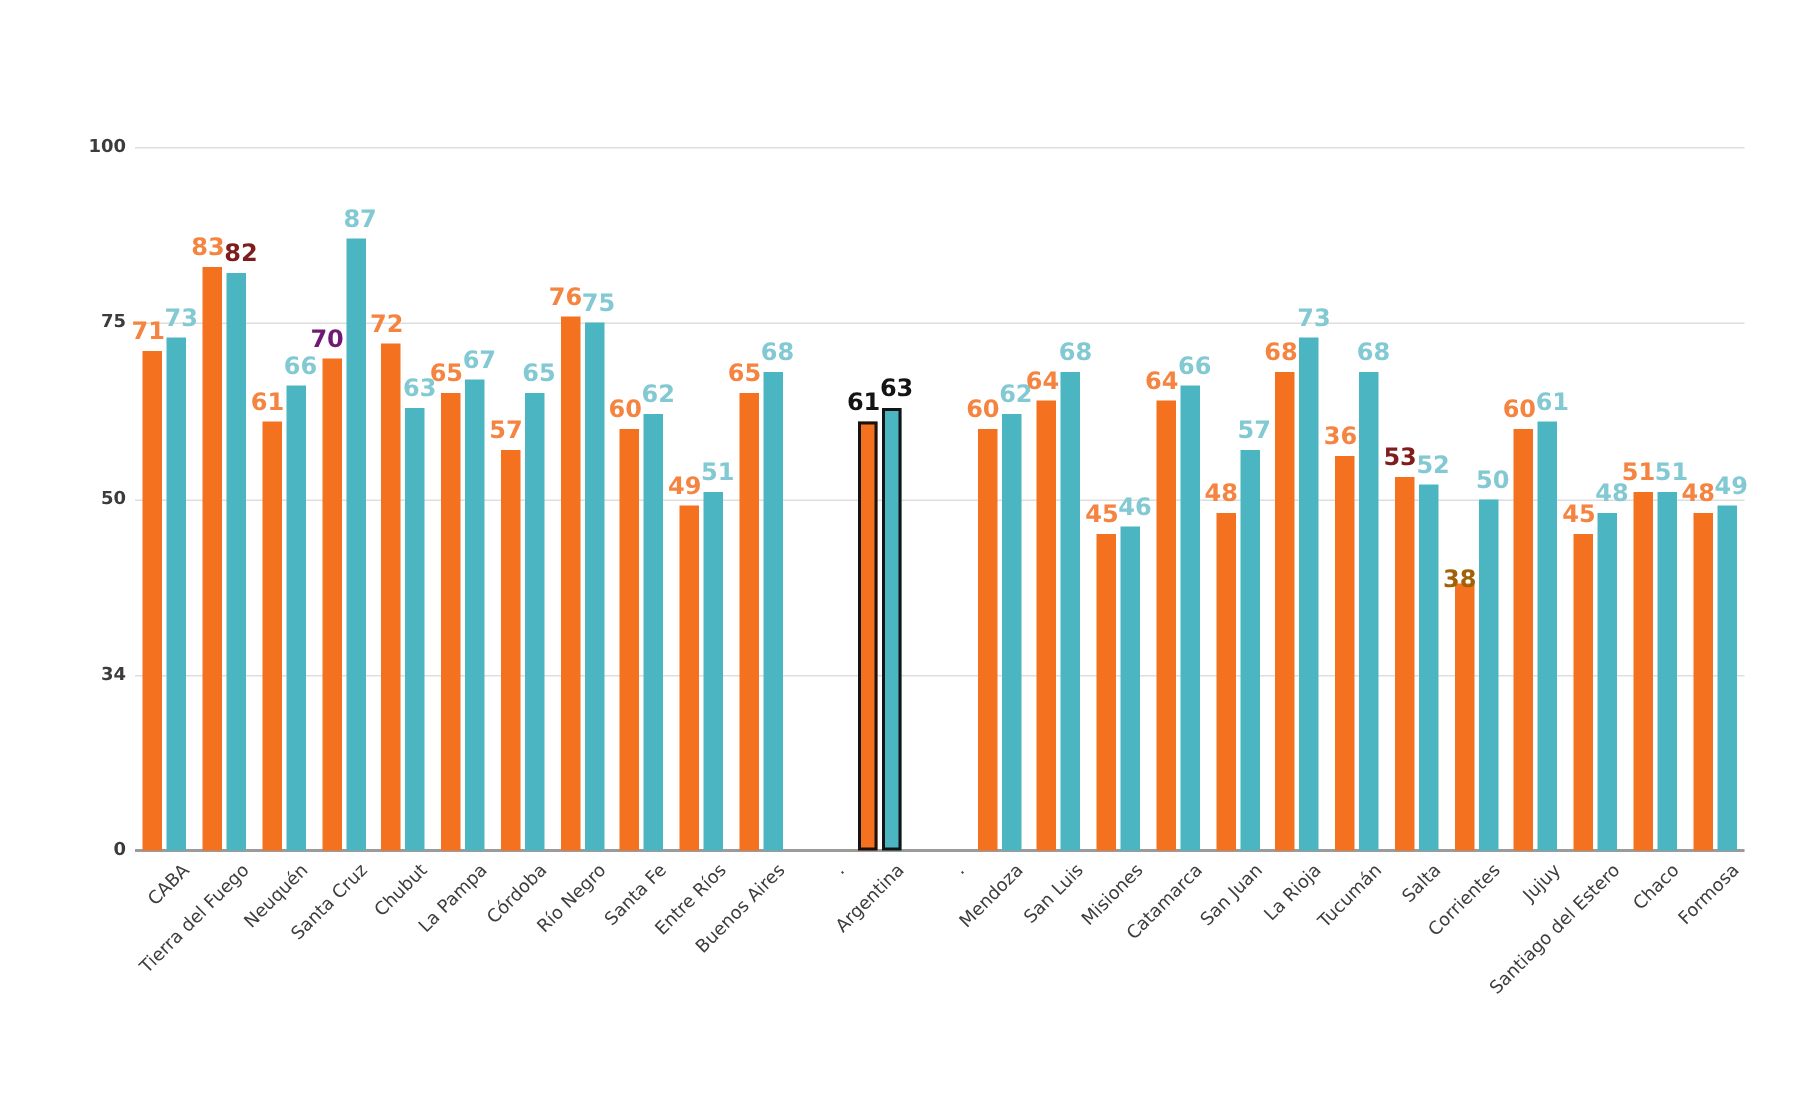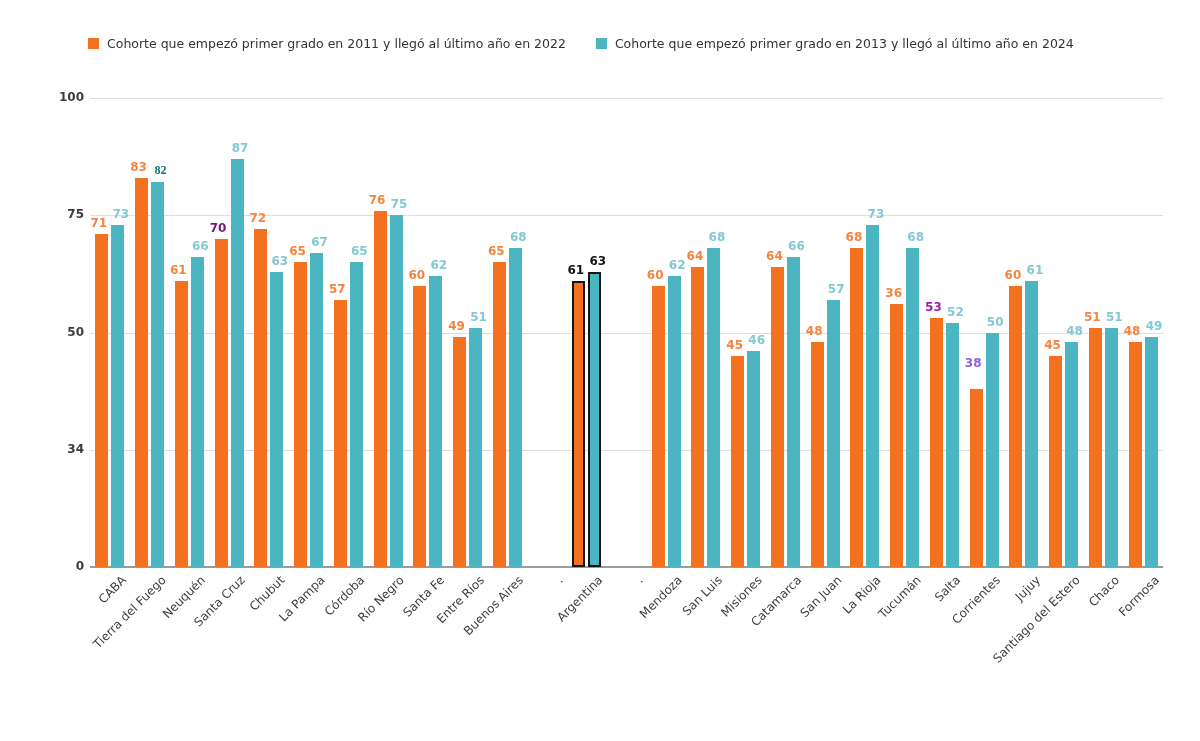--- a/index.html
+++ b/index.html
@@ -14,39 +14,29 @@
 
   .plot { position:absolute; left:0; top:0; width:1200px; height:741px; }
   .gridline { position:absolute; left:90px; width:1073px; height:1px; background:#dedede; }
   .gridline.zero { background:#9b9b9b; height:2px; }
   .ytick { position:absolute; left:46px; width:38px; text-align:right;
            font-size:12px; font-weight:600; color:#3c3c3c; }
 
   .group { position:absolute; top:98px; height:469px; }
   .bar { position:absolute; bottom:0; width:13px; box-sizing:border-box; }
   .bar.emph { border:2px solid #141414; }
-  .vlabel { position:absolute; font-size:12px; font-weight:bold; white-space:nowrap;
+  .vlabel { position:absolute; font-size:16px; font-weight:bold; white-space:nowrap;
             transform:translateX(-50%); }
   .xlabel { position:absolute; top:475px; font-size:12px; color:#3d3d3d;
             white-space:nowrap; transform:rotate(-45deg); transform-origin:100% 0; }
 </style>
 </head>
 <body>
 
 <div class="canvas">
-  <div class="legend">
-    <div class="legend-item">
-      <span class="swatch" style="background: rgb(244, 113, 31);"></span>
-      <span class="legend-label">Cohorte que empezó primer grado en 2011 y llegó al último año en 2022</span>
-    </div>
-    <div class="legend-item">
-      <span class="swatch" style="background: rgb(75, 181, 193);"></span>
-      <span class="legend-label">Cohorte que empezó primer grado en 2013 y llegó al último año en 2024</span>
-    </div>
-  </div>
   <div class="plot" id="plot">
       <div class="gridline zero" style="top: 566px;"></div>
       <div class="ytick" style="top: 559px;">0</div>
       <div class="gridline" style="top: 449.75px;"></div>
       <div class="ytick" style="top: 441.75px;">34</div>
       <div class="gridline" style="top: 332.5px;"></div>
       <div class="ytick" style="top: 324.5px;">50</div>
       <div class="gridline" style="top: 215.25px;"></div>
       <div class="ytick" style="top: 207.25px;">75</div>
       <div class="gridline" style="top: 98px;"></div>
@@ -55,21 +45,21 @@
         <div class="bar" style="left: 5.37037px; height: 332.99px; background: rgb(244, 113, 31);"></div>
         <div class="vlabel" style="left: 8.87037px; bottom: 336.99px; color: rgb(245, 132, 64);">71</div>
         <div class="bar" style="left: 21.3704px; height: 342.37px; background: rgb(75, 181, 193);"></div>
         <div class="vlabel" style="left: 30.8704px; bottom: 346.37px; color: rgb(130, 201, 211);">73</div>
         <div class="xlabel" style="right: 10.8704px;">CABA</div>
       </div>
       <div class="group" style="left: 129.741px; width: 39.7407px;">
         <div class="bar" style="left: 5.37037px; height: 389.27px; background: rgb(244, 113, 31);"></div>
         <div class="vlabel" style="left: 8.87037px; bottom: 393.27px; color: rgb(245, 132, 64); margin-top: 47px;">83</div>
         <div class="bar" style="left: 21.3704px; height: 384.58px; background: rgb(75, 181, 193);"></div>
-        <div class="vlabel" style="left: 30.8704px; bottom: 388.58px; color: #0f766e; font-family: Liberation Serif, serif;">82</div>
+        <div class="vlabel" style="left: 30.8704px; bottom: 388.58px; color: #7f1d1d;">82</div>
         <div class="xlabel" style="right: 10.8704px;">Tierra del Fuego</div>
       </div>
       <div class="group" style="left: 169.481px; width: 39.7407px;">
         <div class="bar" style="left: 5.37037px; height: 286.09px; background: rgb(244, 113, 31);"></div>
         <div class="vlabel" style="left: 8.87037px; bottom: 290.09px; color: rgb(245, 132, 64);">61</div>
         <div class="bar" style="left: 21.3704px; height: 309.54px; background: rgb(75, 181, 193);"></div>
         <div class="vlabel" style="left: 30.8704px; bottom: 313.54px; color: rgb(130, 201, 211);">66</div>
         <div class="xlabel" style="right: 10.8704px;">Neuquén</div>
       </div>
       <div class="group" style="left: 209.222px; width: 39.7407px;">
@@ -185,28 +175,28 @@
       </div>
       <div class="group" style="left: 884.815px; width: 39.7407px;">
         <div class="bar" style="left: 5.37037px; height: 262.64px; background: rgb(244, 113, 31);"></div>
         <div class="vlabel" style="left: 8.87037px; bottom: 266.64px; color: rgb(245, 132, 64);">36</div>
         <div class="bar" style="left: 21.3704px; height: 318.92px; background: rgb(75, 181, 193);"></div>
         <div class="vlabel" style="left: 30.8704px; bottom: 322.92px; color: rgb(130, 201, 211);">68</div>
         <div class="xlabel" style="right: 10.8704px;">Tucumán</div>
       </div>
       <div class="group" style="left: 924.556px; width: 39.7407px;">
         <div class="bar" style="left: 5.37037px; height: 248.57px; background: rgb(244, 113, 31);"></div>
-        <div class="vlabel" style="left: 8.87037px; bottom: 252.57px; color: #a21caf;">53</div>
+        <div class="vlabel" style="left: 8.87037px; bottom: 252.57px; color: #7f1d1d;">53</div>
         <div class="bar" style="left: 21.3704px; height: 243.88px; background: rgb(75, 181, 193);"></div>
         <div class="vlabel" style="left: 30.8704px; bottom: 247.88px; color: rgb(130, 201, 211);">52</div>
         <div class="xlabel" style="right: 10.8704px;">Salta</div>
       </div>
       <div class="group" style="left: 964.296px; width: 39.7407px;">
         <div class="bar" style="left: 5.37037px; height: 178.22px; background: rgb(244, 113, 31);"></div>
-        <div class="vlabel" style="left: 8.87037px; bottom: 197px; color: #8b5cf6;">38</div>
+        <div class="vlabel" style="left: 8.87037px; bottom: 172px; color: #a16207;">38</div>
         <div class="bar" style="left: 21.3704px; height: 234.5px; background: rgb(75, 181, 193);"></div>
         <div class="vlabel" style="left: 30.8704px; bottom: 238.5px; color: rgb(130, 201, 211);">50</div>
         <div class="xlabel" style="right: 10.8704px;">Corrientes</div>
       </div>
       <div class="group" style="left: 1004.04px; width: 39.7407px;">
         <div class="bar" style="left: 5.37037px; height: 281.4px; background: rgb(244, 113, 31);"></div>
         <div class="vlabel" style="left: 8.87037px; bottom: 285.4px; color: rgb(245, 132, 64);">60</div>
         <div class="bar" style="left: 21.3704px; height: 286.09px; background: rgb(75, 181, 193);"></div>
         <div class="vlabel" style="left: 30.8704px; bottom: 290.09px; color: rgb(130, 201, 211);">61</div>
         <div class="xlabel" style="right: 10.8704px;">Jujuy</div>

